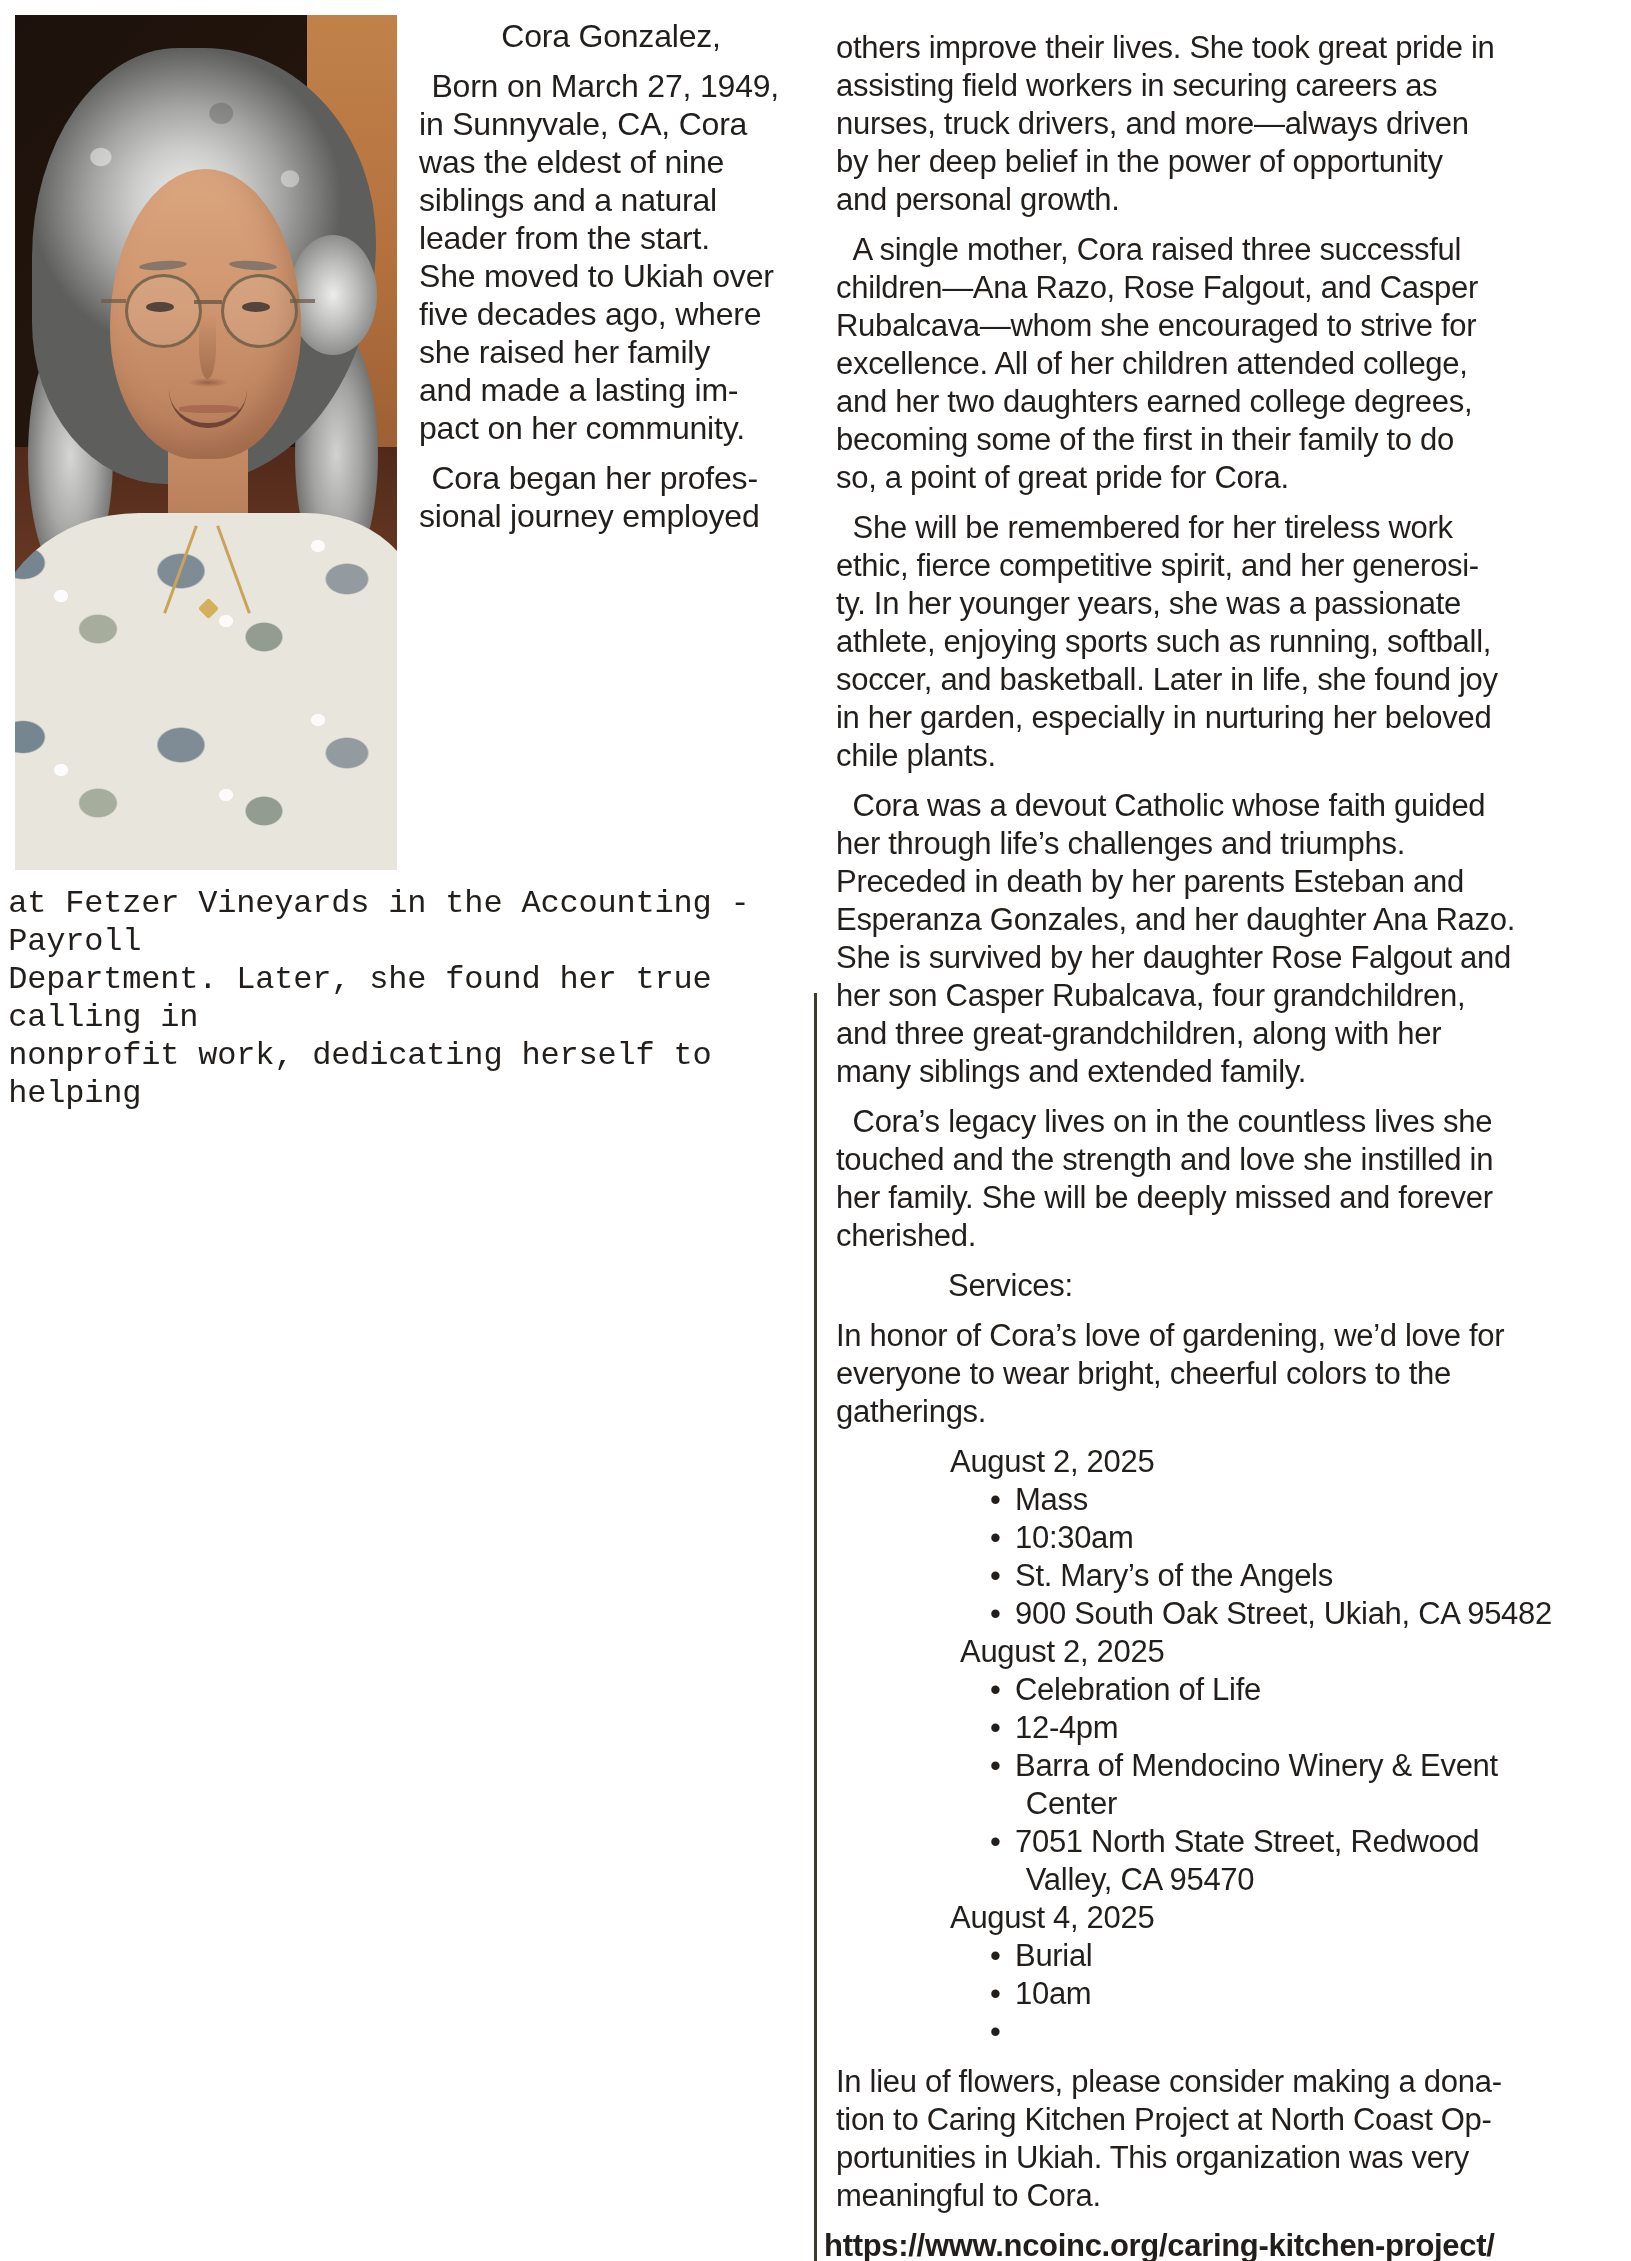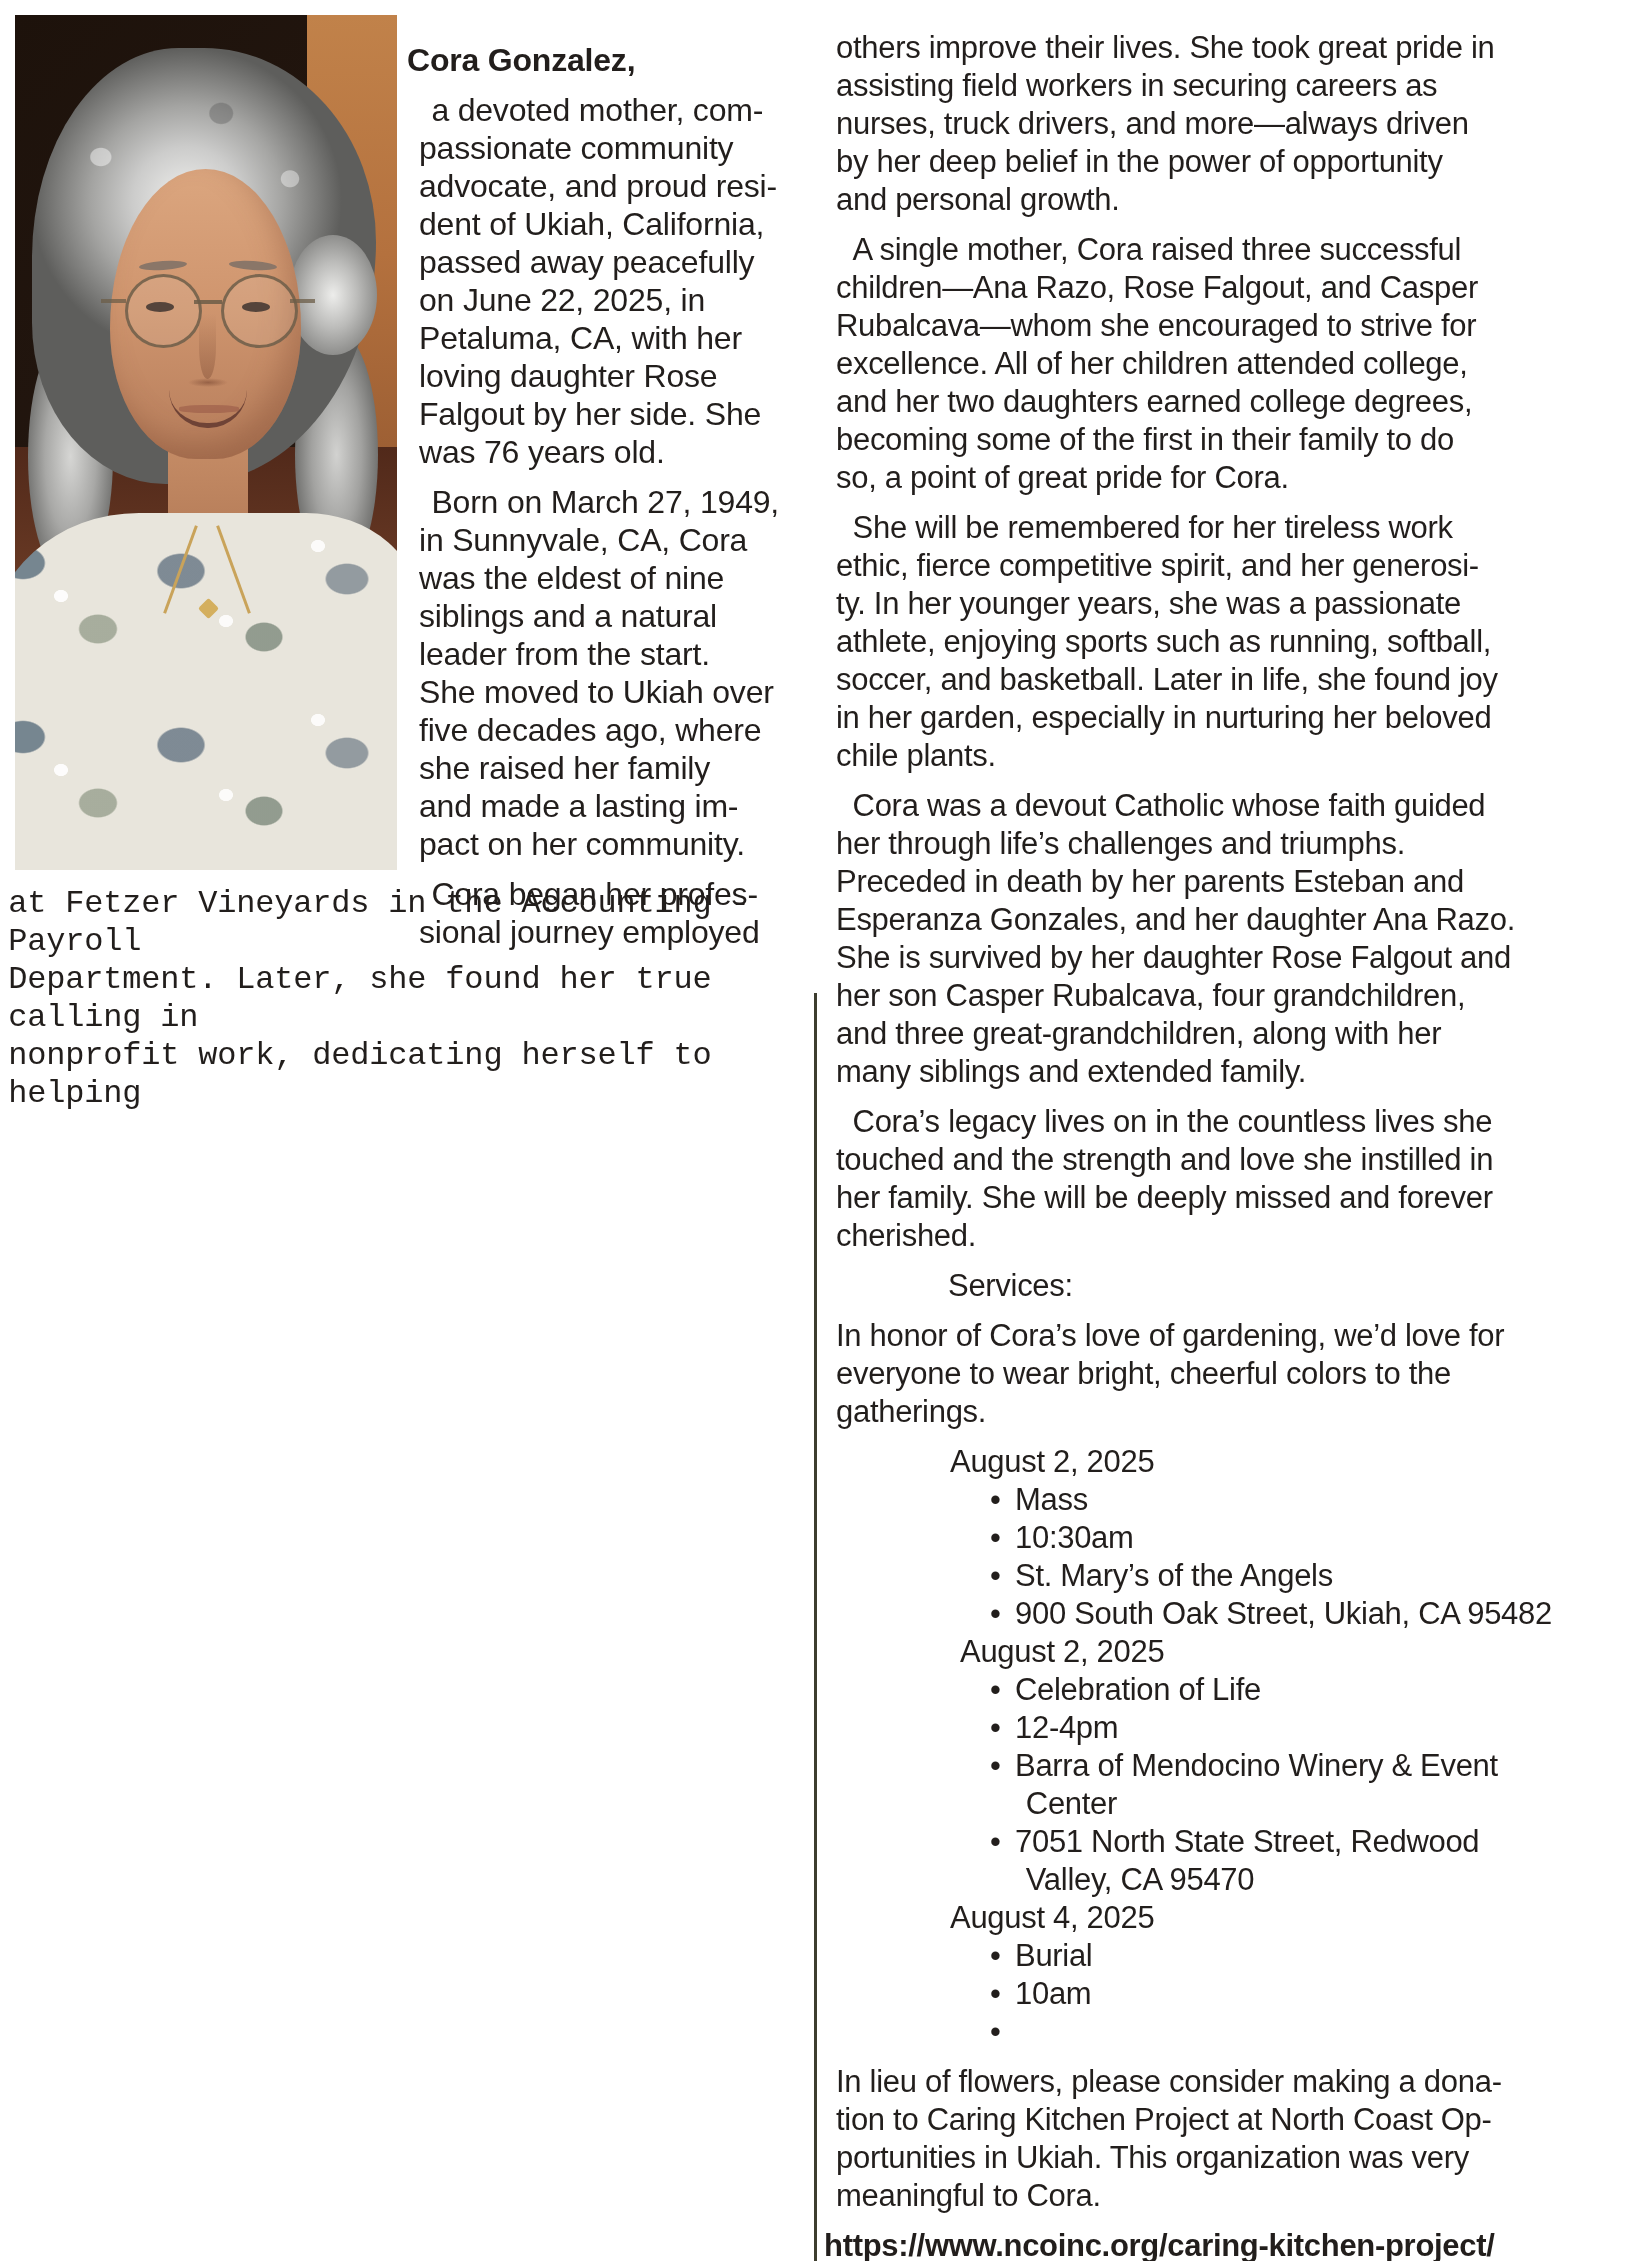--- a/index.html
+++ b/index.html
@@ -9,21 +9,21 @@
     color:#221e1c; position:relative; overflow:hidden;
   }
   .para { margin:12px; white-space:pre-line; }
   .indent { text-indent:12.4px; }
 
   
   .col-left-beside {
     position:absolute; left:407px; top:16.6px; width:408px;
     font-size:32px; line-height:38px; letter-spacing:-0.2px;
   }
-  .headline { font-weight:bold; text-align:left; font-size:32px; line-height:38px;margin-top:24px; }
+  .headline { font-weight:normal; text-align:center; font-size:32px; line-height:38px; }
   .col-left-below {
     position:absolute; left:8.3px; top:885px; width:790px;
     font-size:32px; line-height:38px; letter-spacing:-0.2px;
     white-space:pre-line;
     font-family:Liberation Mono, monospace;
   }
 
   
   .divider { position:absolute; left:814px; top:993px; width:2.5px; height:1268px; background:#3d3d2f; }
 
@@ -141,30 +141,20 @@
     <div class="ph-smile"></div>
     <div class="ph-lip"></div>
     <div class="ph-blouse"></div>
     <div class="ph-chain-left"></div>
     <div class="ph-chain-right"></div>
     <div class="ph-pendant"></div>
   </div>
 
   <div class="col-left-beside">
     <div class="headline">Cora Gonzalez,</div>
-    <p class="para indent">a devoted mother, com-
-passionate community
-advocate, and proud resi-
-dent of Ukiah, California,
-passed away peacefully
-on June 22, 2025, in
-Petaluma, CA, with her
-loving daughter Rose
-Falgout by her side. She
-was 76 years old.</p>
     <p class="para indent">Born on March 27, 1949,
 in Sunnyvale, CA, Cora
 was the eldest of nine
 siblings and a natural
 leader from the start.
 She moved to Ukiah over
 five decades ago, where
 she raised her family
 and made a lasting im-
 pact on her community.</p>

